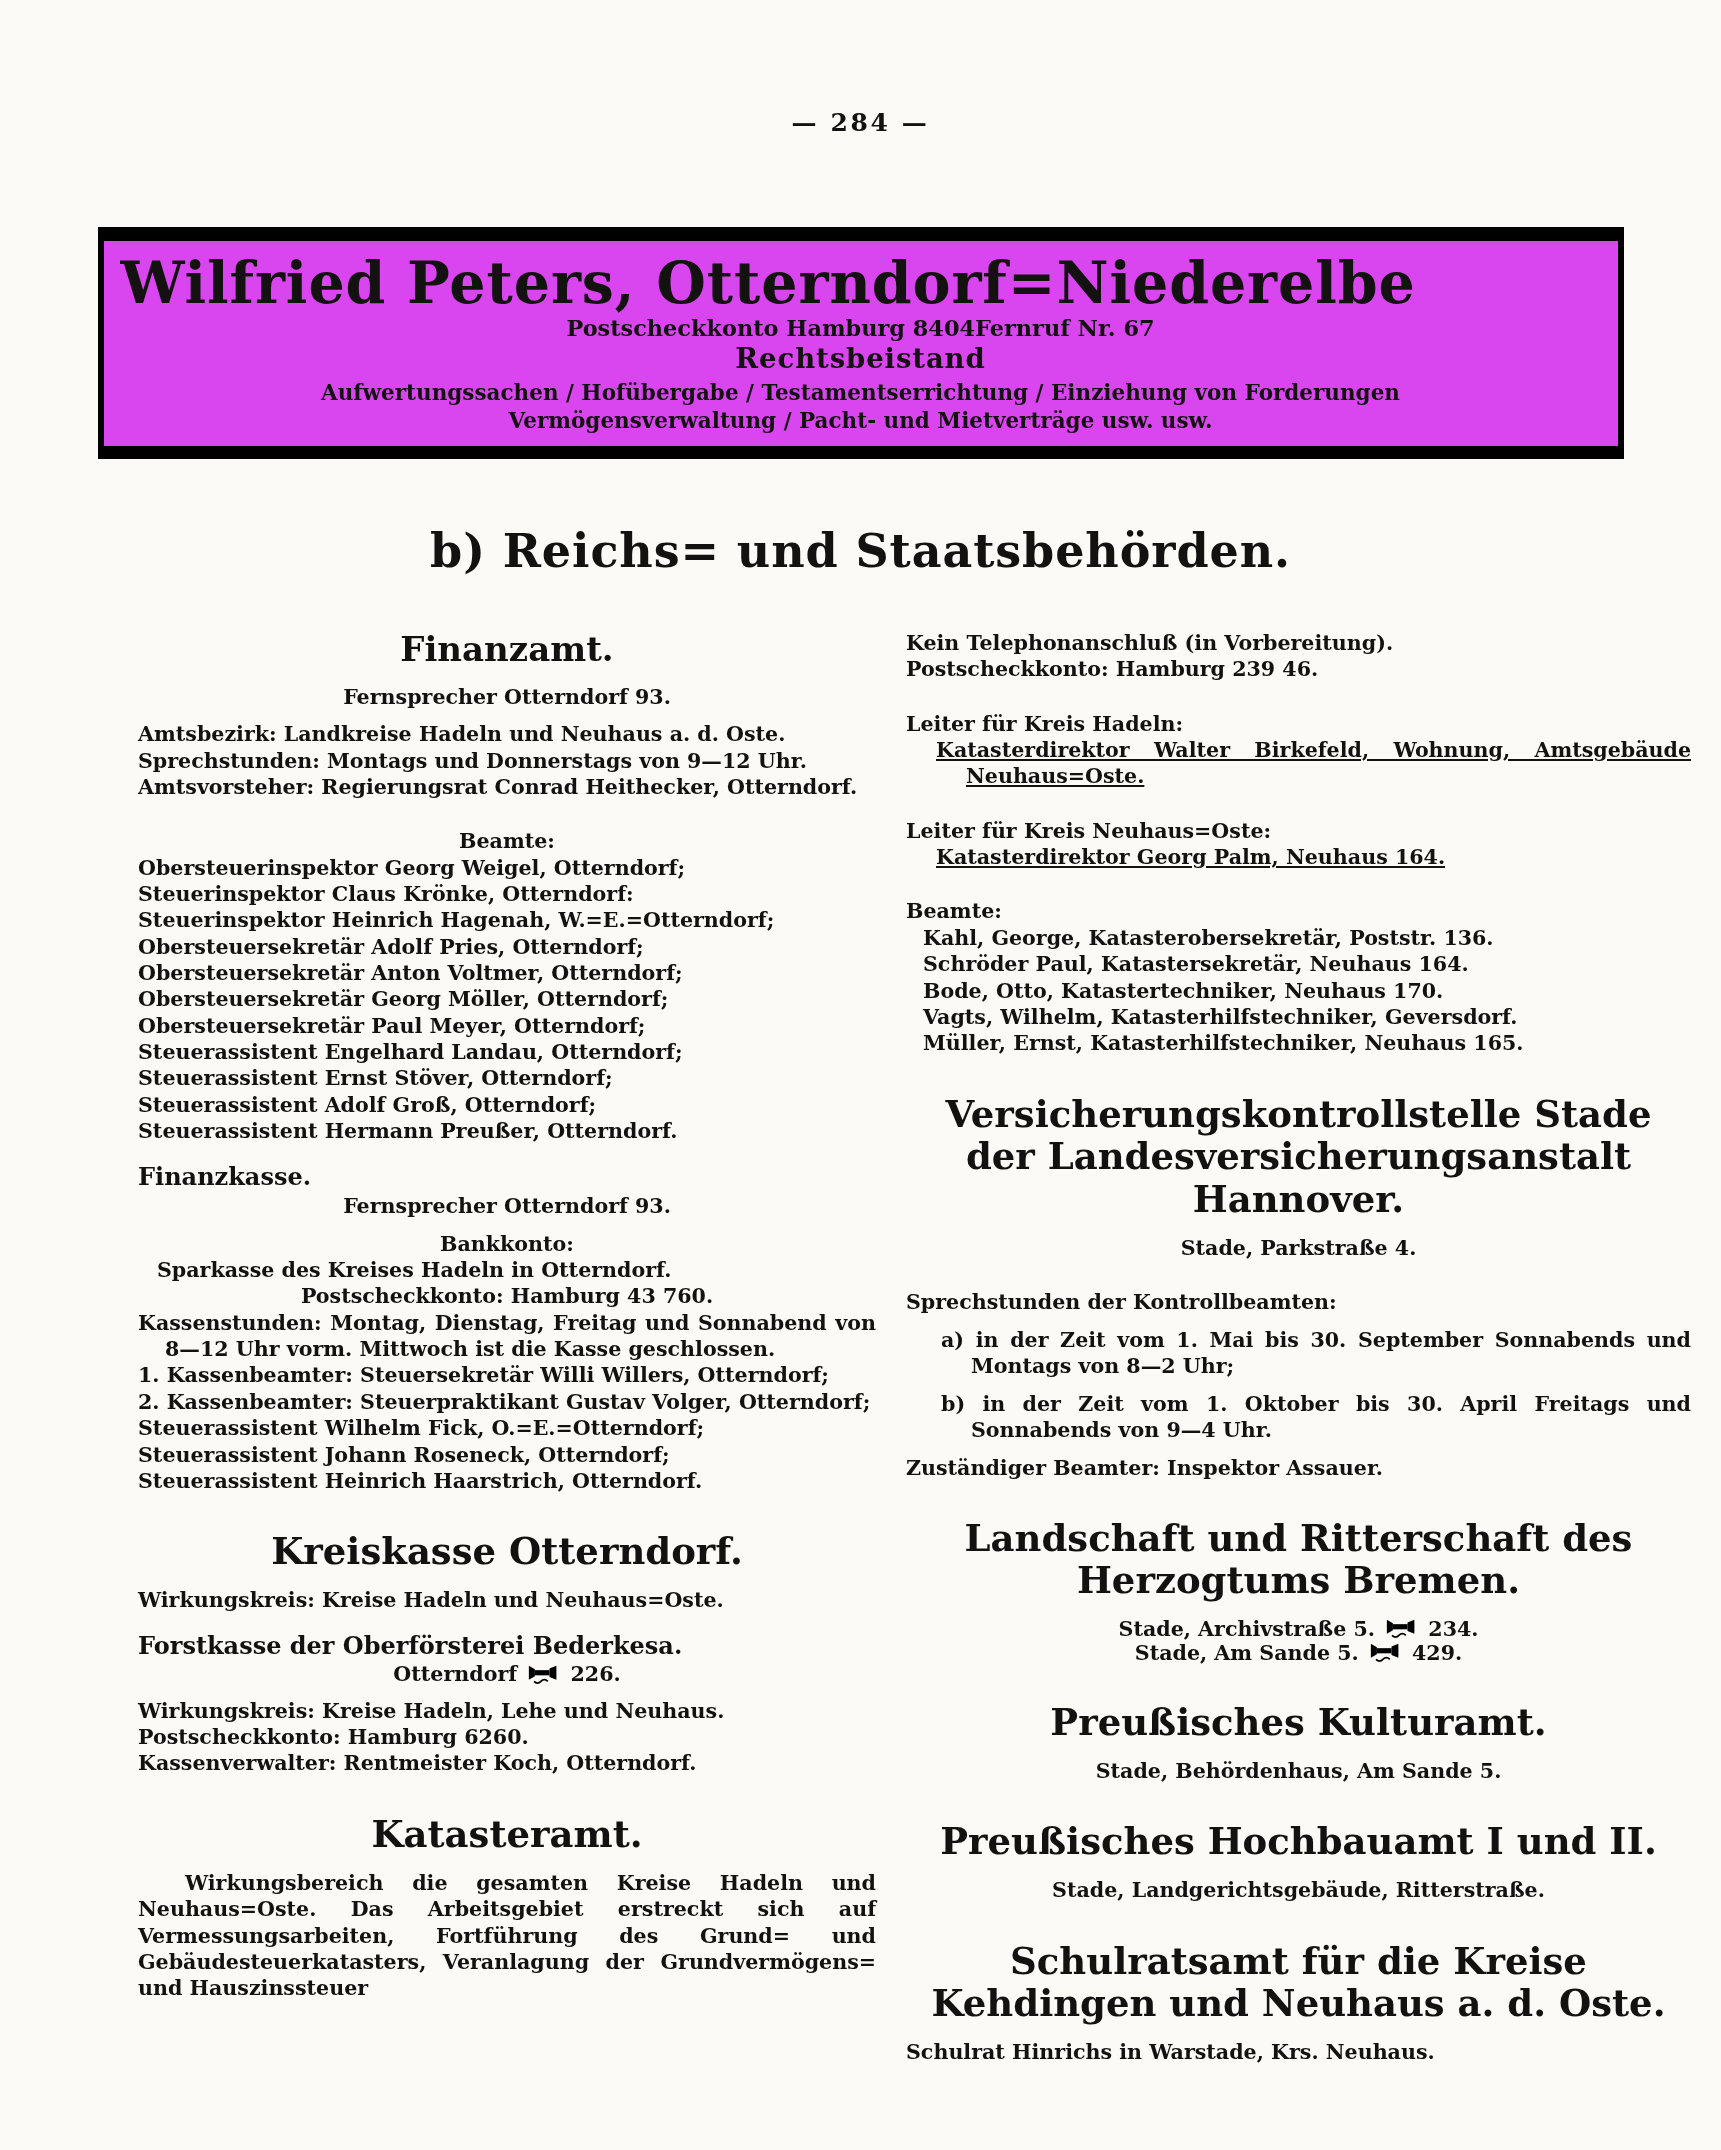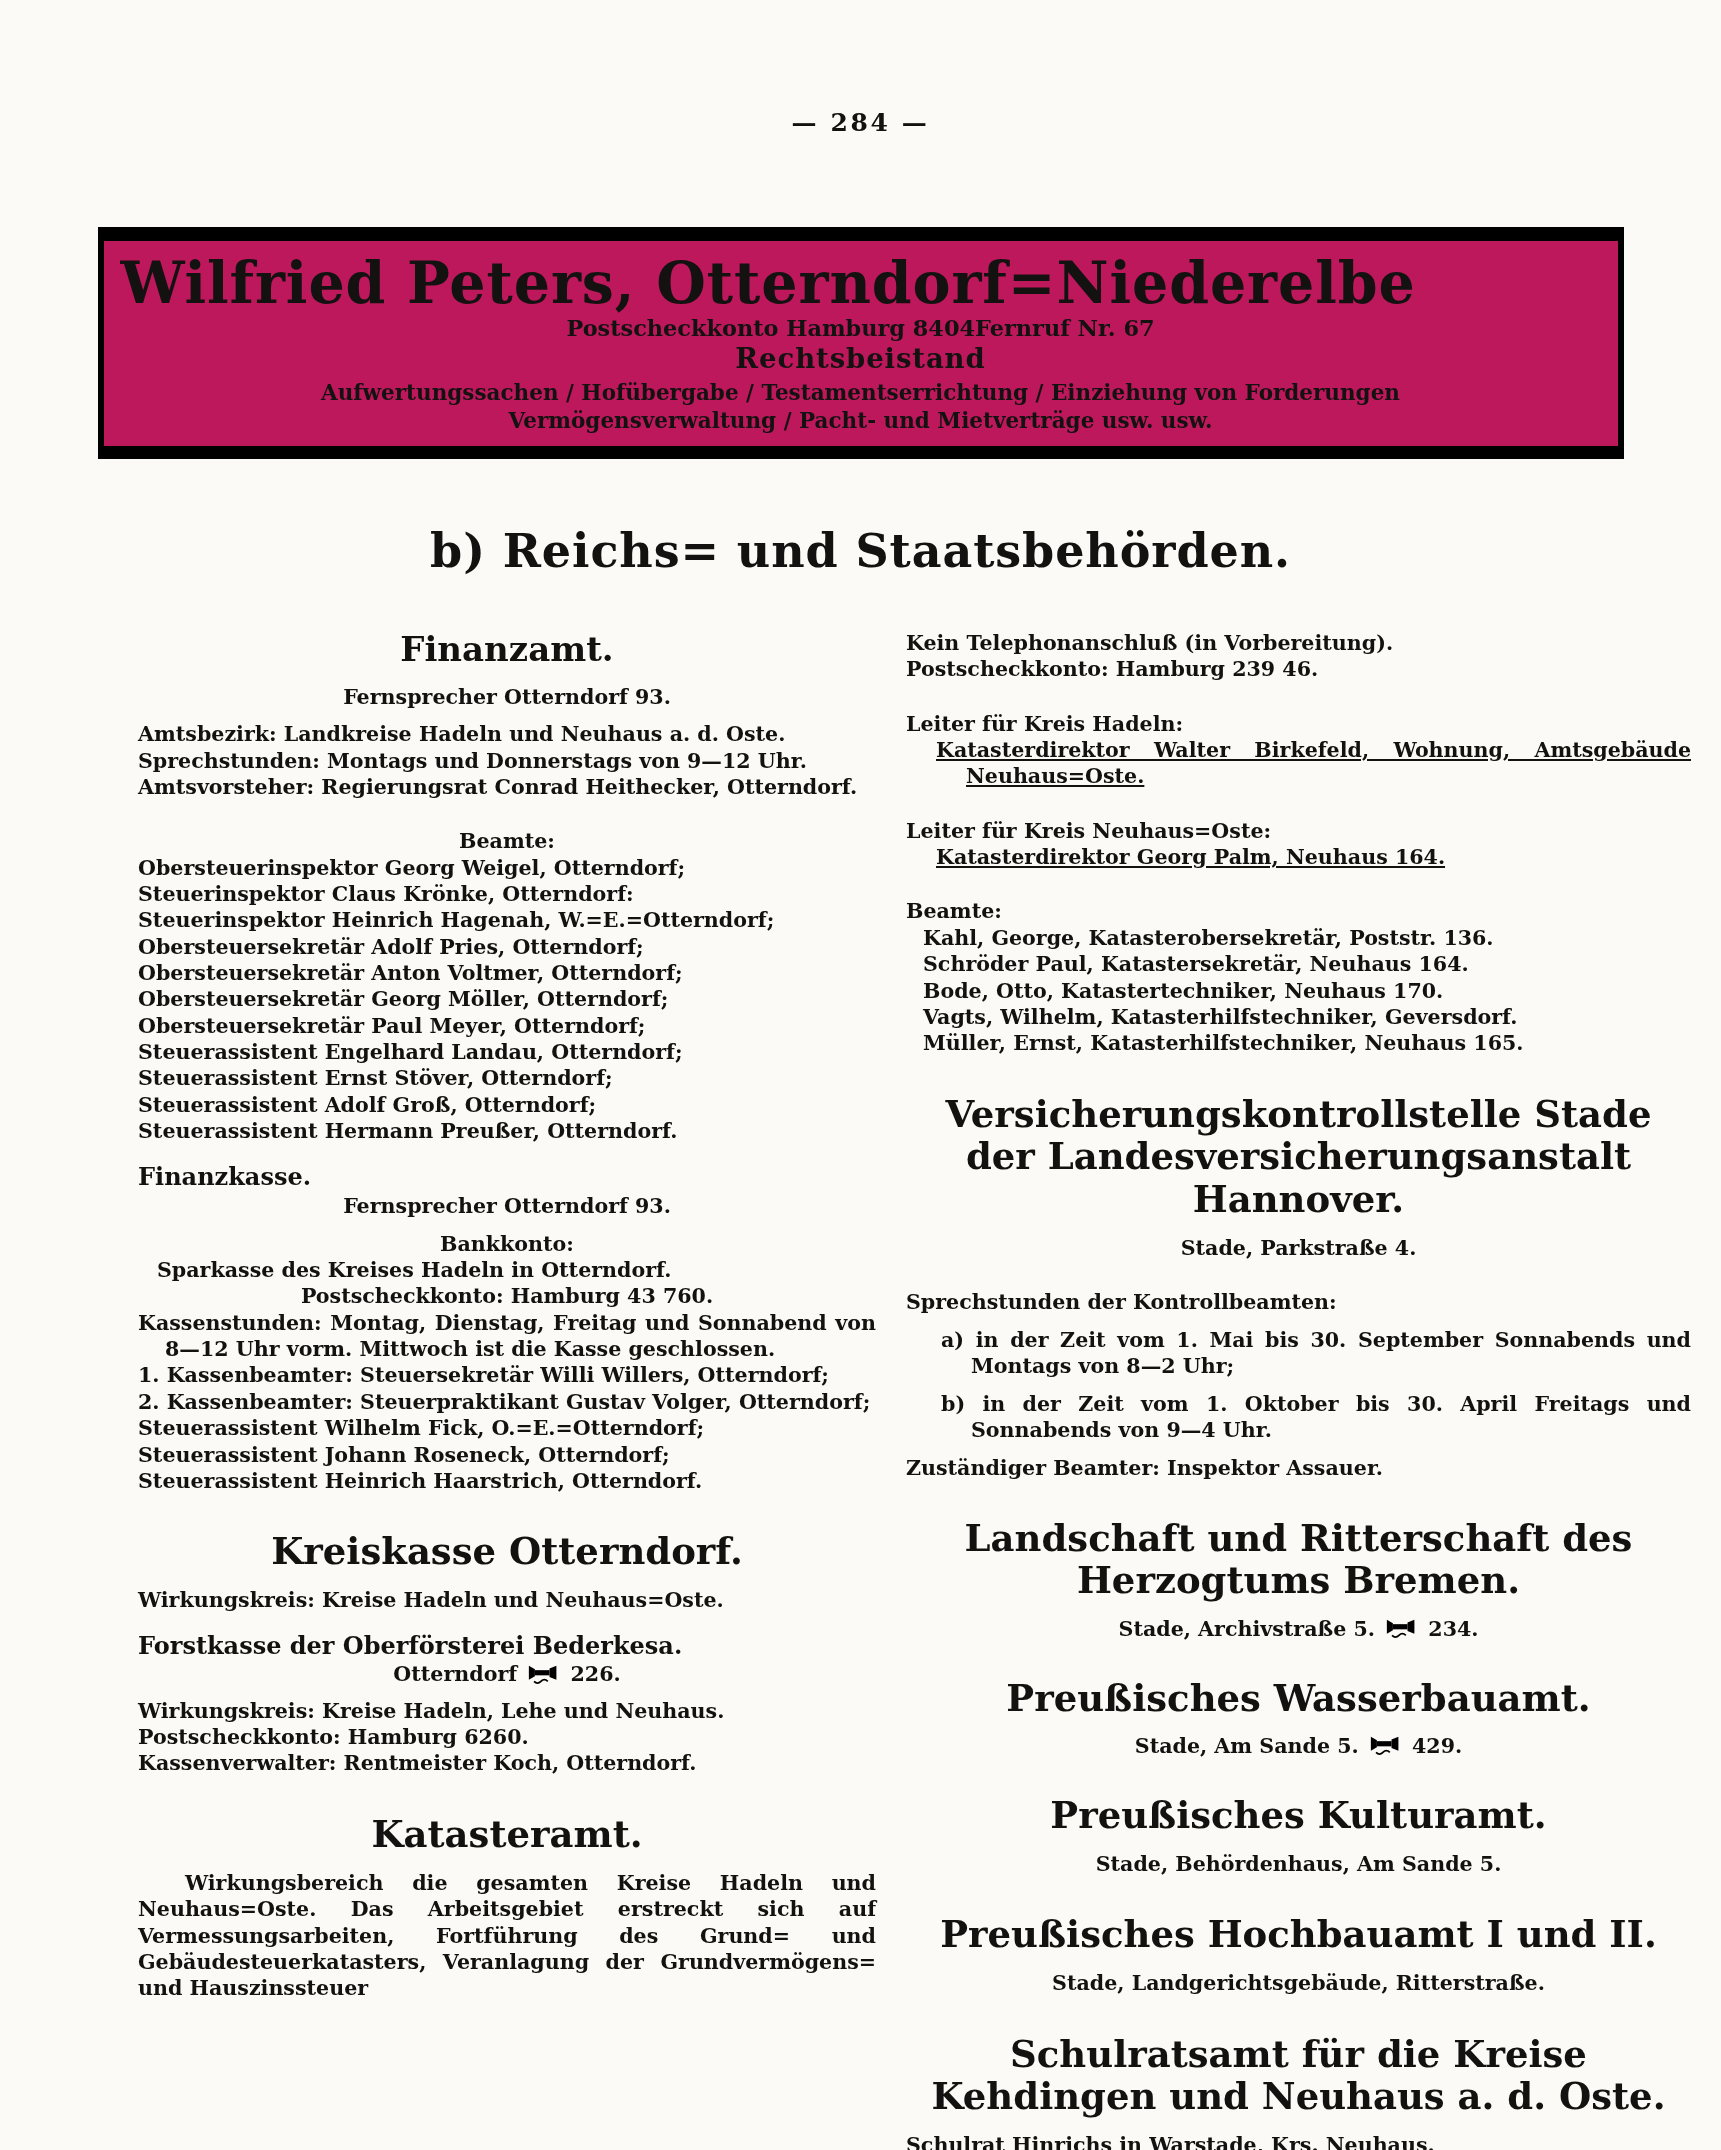--- a/index.html
+++ b/index.html
@@ -15,21 +15,21 @@
     text-align:center; font-size:25px; letter-spacing:2.6px;
     padding-top:108px; font-weight:bold;
   }
   
   .ad-box{
     box-sizing:border-box;
     width:1526px; margin:90px auto 0 auto;
     border:6px solid #000;
     border-top-width:14.6px; border-bottom-width:13px;
     padding:12px 17px 13px 17px;
-    background:#be185d;
+    background:#d946ef;
   }
   .ad-title{
     font-size:57px; line-height:1.05; text-align:left;
     letter-spacing:0.9px; white-space:nowrap;
   }
   .ad-subrow{
     display:flex; justify-content:center; align-items:baseline;
     font-size:22.4px; margin-top:2.6px;
   }
   .ad-heading{ text-align:center; font-size:27.5px; margin-top:0.9px; letter-spacing:0.9px;}
@@ -174,21 +174,20 @@
           <svg viewBox="0 0 72 44" xmlns="http://www.w3.org/2000/svg">
             <polygon points="2,2 16,10 16,26 2,34" fill="#000"></polygon>
             <rect x="16" y="12" width="34" height="12" fill="#000"></rect>
             <polygon points="50,8 66,2 66,34 50,28" fill="#000"></polygon>
             <path d="M14 38 q8 8 16 0 q8 -8 16 0" stroke="#000" stroke-width="4" fill="none"></path>
           </svg>
         </span>
         <span>234.</span>
       </div>
 
-      <div class="amt-heading">Preußisches Wasserbauamt.</div>
       <div class="phone-line">
         <span>Stade, Am Sande 5.</span>
         <span class="phone-icon-svg">
           <svg viewBox="0 0 72 44" xmlns="http://www.w3.org/2000/svg">
             <polygon points="2,2 16,10 16,26 2,34" fill="#000"></polygon>
             <rect x="16" y="12" width="34" height="12" fill="#000"></rect>
             <polygon points="50,8 66,2 66,34 50,28" fill="#000"></polygon>
             <path d="M14 38 q8 8 16 0 q8 -8 16 0" stroke="#000" stroke-width="4" fill="none"></path>
           </svg>
         </span>

